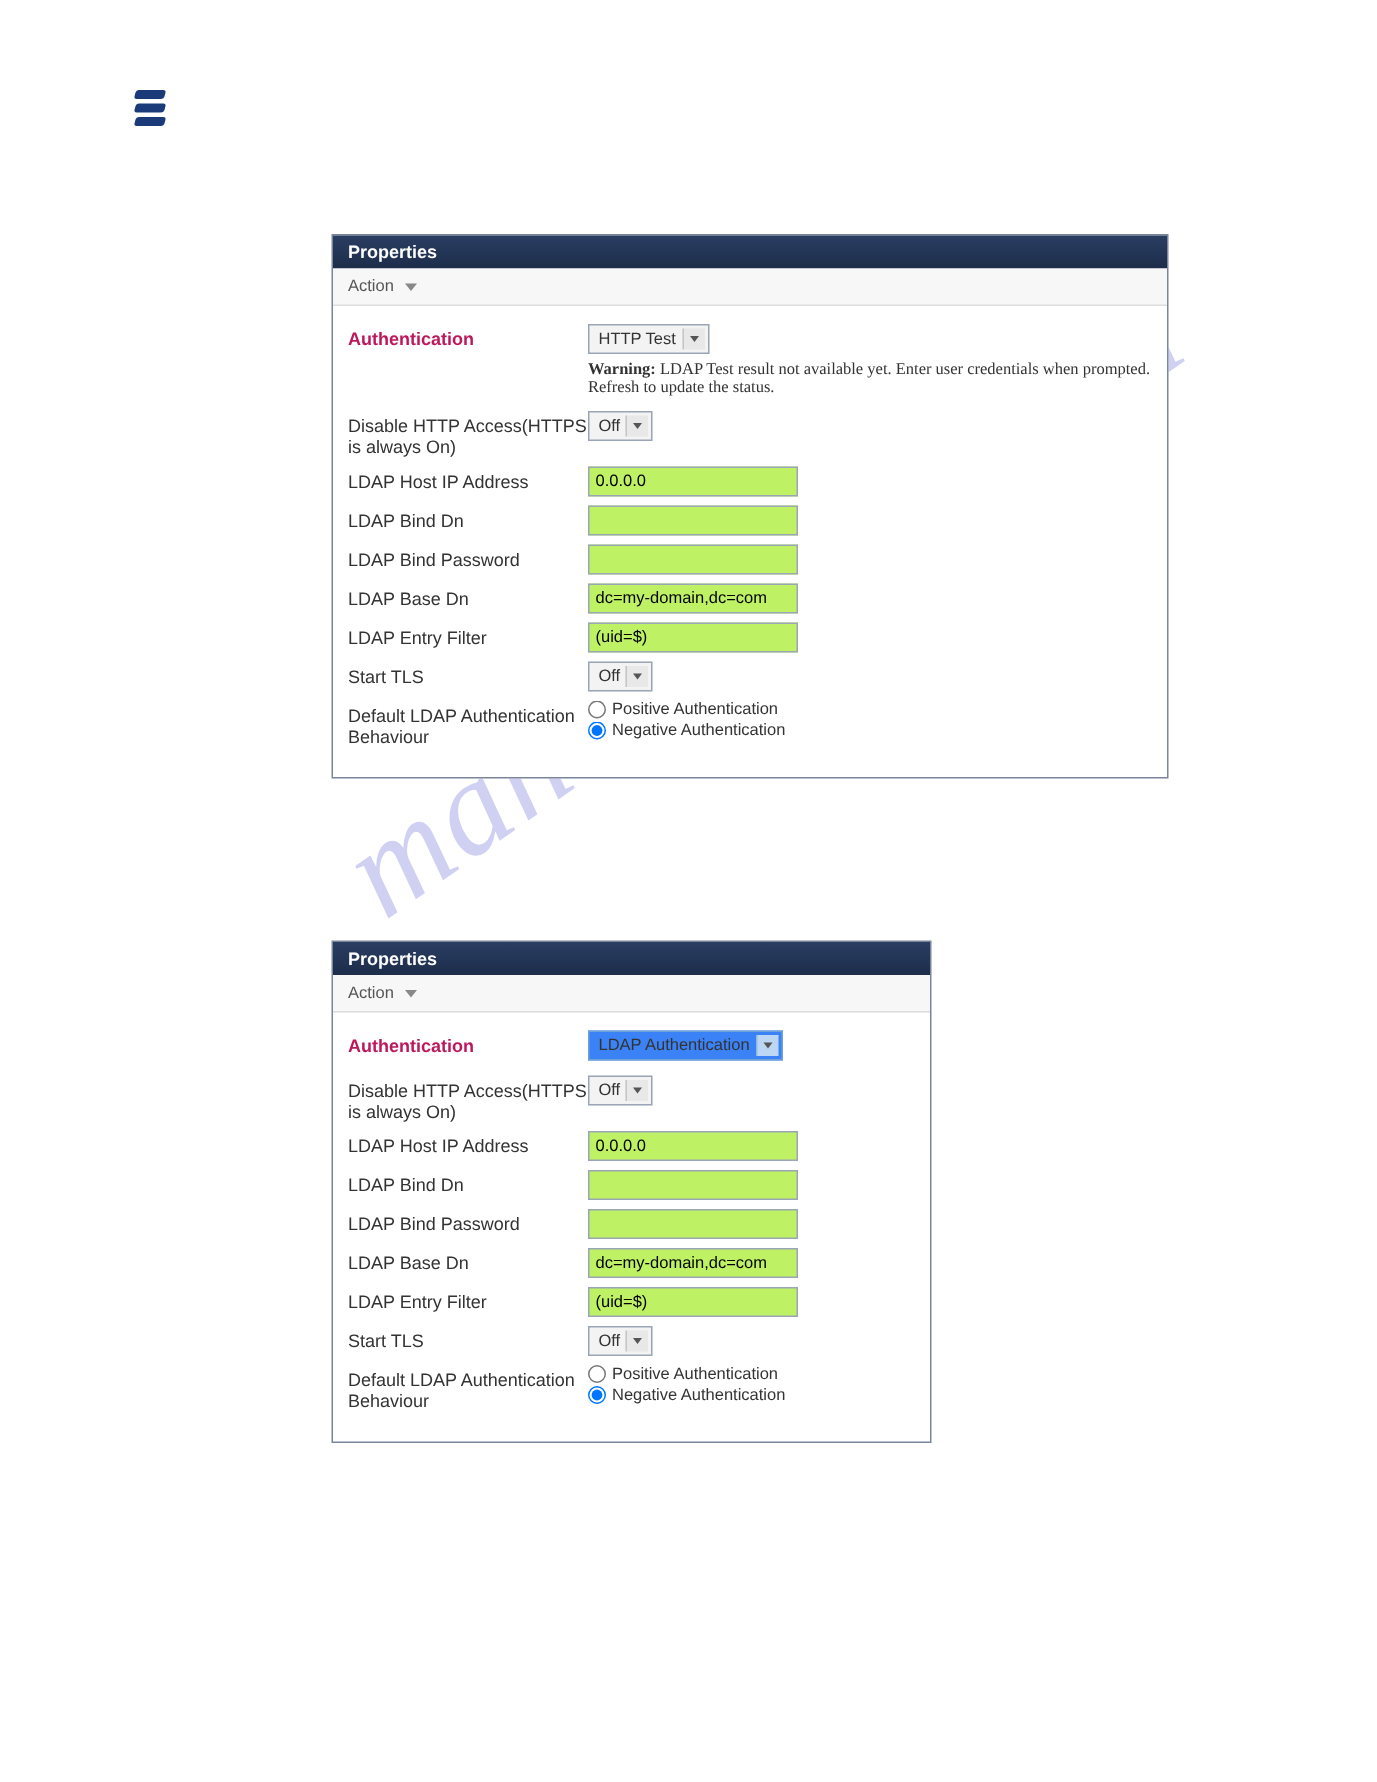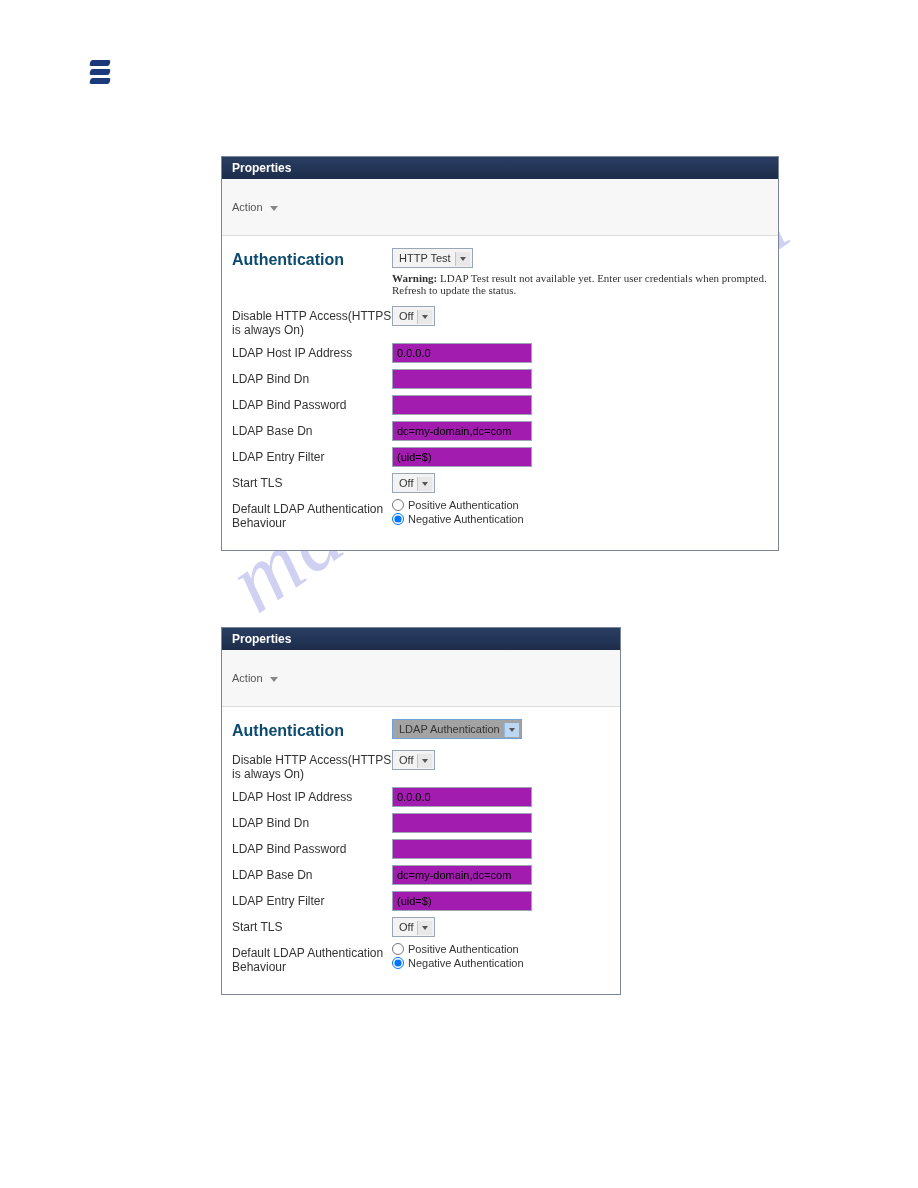--- a/index.html
+++ b/index.html
@@ -39,21 +39,21 @@
   .panel-header {
     background: linear-gradient(#2a3e63, #1d2d4a);
     color: #fff;
     font-weight: bold;
     padding: 4px 10px;
     font-size: 12px;
   }
   .panel-sub {
     background: #f7f7f7;
     border-bottom: 1px solid #ddd;
-    padding: 22px 10px;
+    padding: 6px 10px;
     color: #555;
     font-size: 11px;
   }
   .chevron-down {
     display: inline-block;
     margin-left: 4px;
     width: 0; height: 0;
     border-left: 4px solid transparent;
     border-right: 4px solid transparent;
     border-top: 5px solid #888;
@@ -68,49 +68,49 @@
     margin-bottom: 6px;
   }
   .lbl {
     width: 160px;
     flex-shrink: 0;
     padding-top: 3px;
     color: #333;
     font-size: 12px;
   }
   .lbl.section {
-    color: #0c4a6e;
+    color: #be185d;
     font-weight: bold;
-    font-size: 16px;
+    font-size: 12px;
   }
   .val {
     flex: 1;
     font-size: 11px;
   }
   input[type="text"], input[type="password"] {
     border: 1px solid #9aa5b5;
-    background: #a21caf;
+    background: #bef264;
     font-size: 11px;
     padding: 2px 4px;
     width: 130px;
     height: 14px;
     box-sizing: content-box;
   }
   .select-box {
     display: inline-block;
     border: 1px solid #9aa5b5;
     background: #f3f3f3;
     font-size: 11px;
     padding: 2px 2px 2px 6px;
     height: 14px;
     line-height: 14px;
   }
   .select-box.highlight {
     border: 1px solid #6fa2d9;
-    background: #a3a3a3;
+    background: #3b82f6;
   }
   .select-arrow {
     display: inline-block;
     margin-left: 4px;
     vertical-align: middle;
     width: 14px;
     height: 14px;
     background: #e8e8e8;
     border-left: 1px solid #c5c5c5;
     text-align: center;

